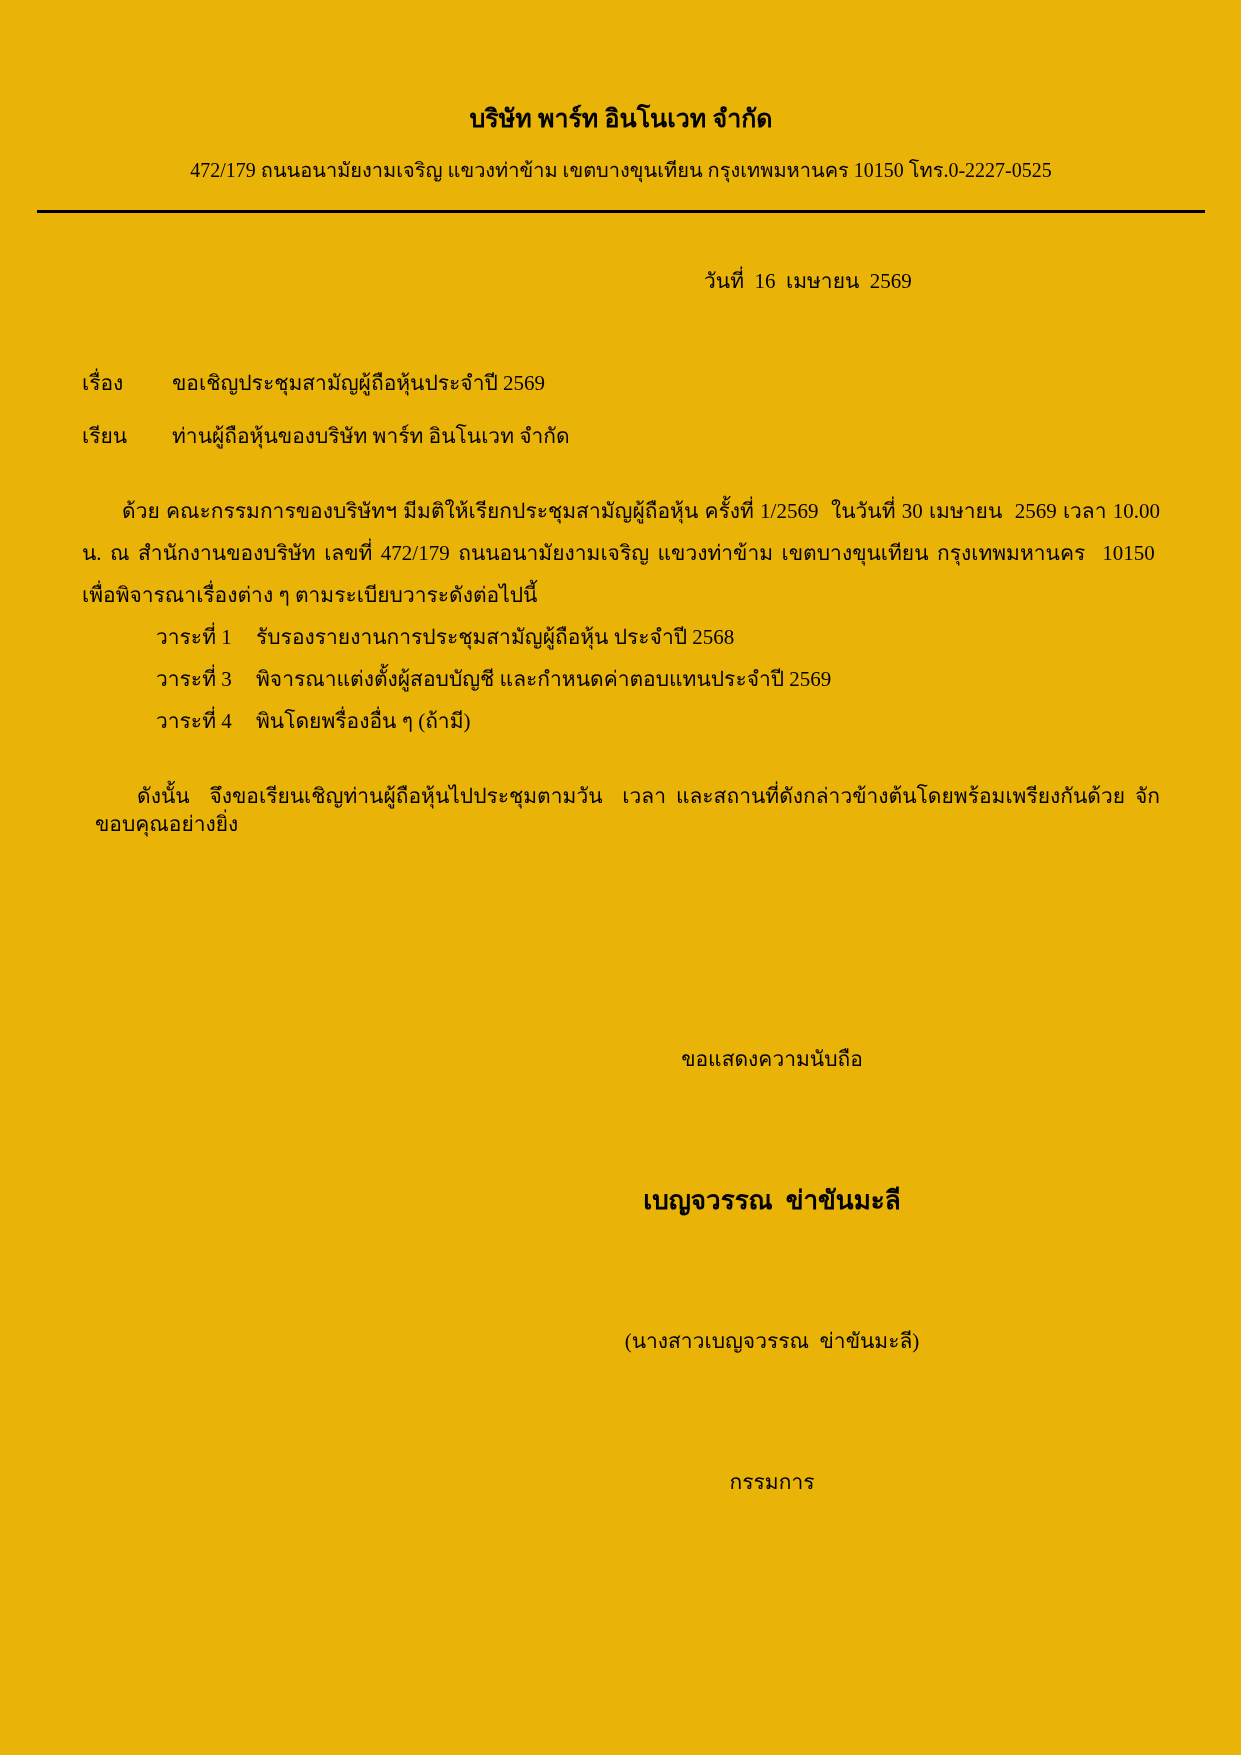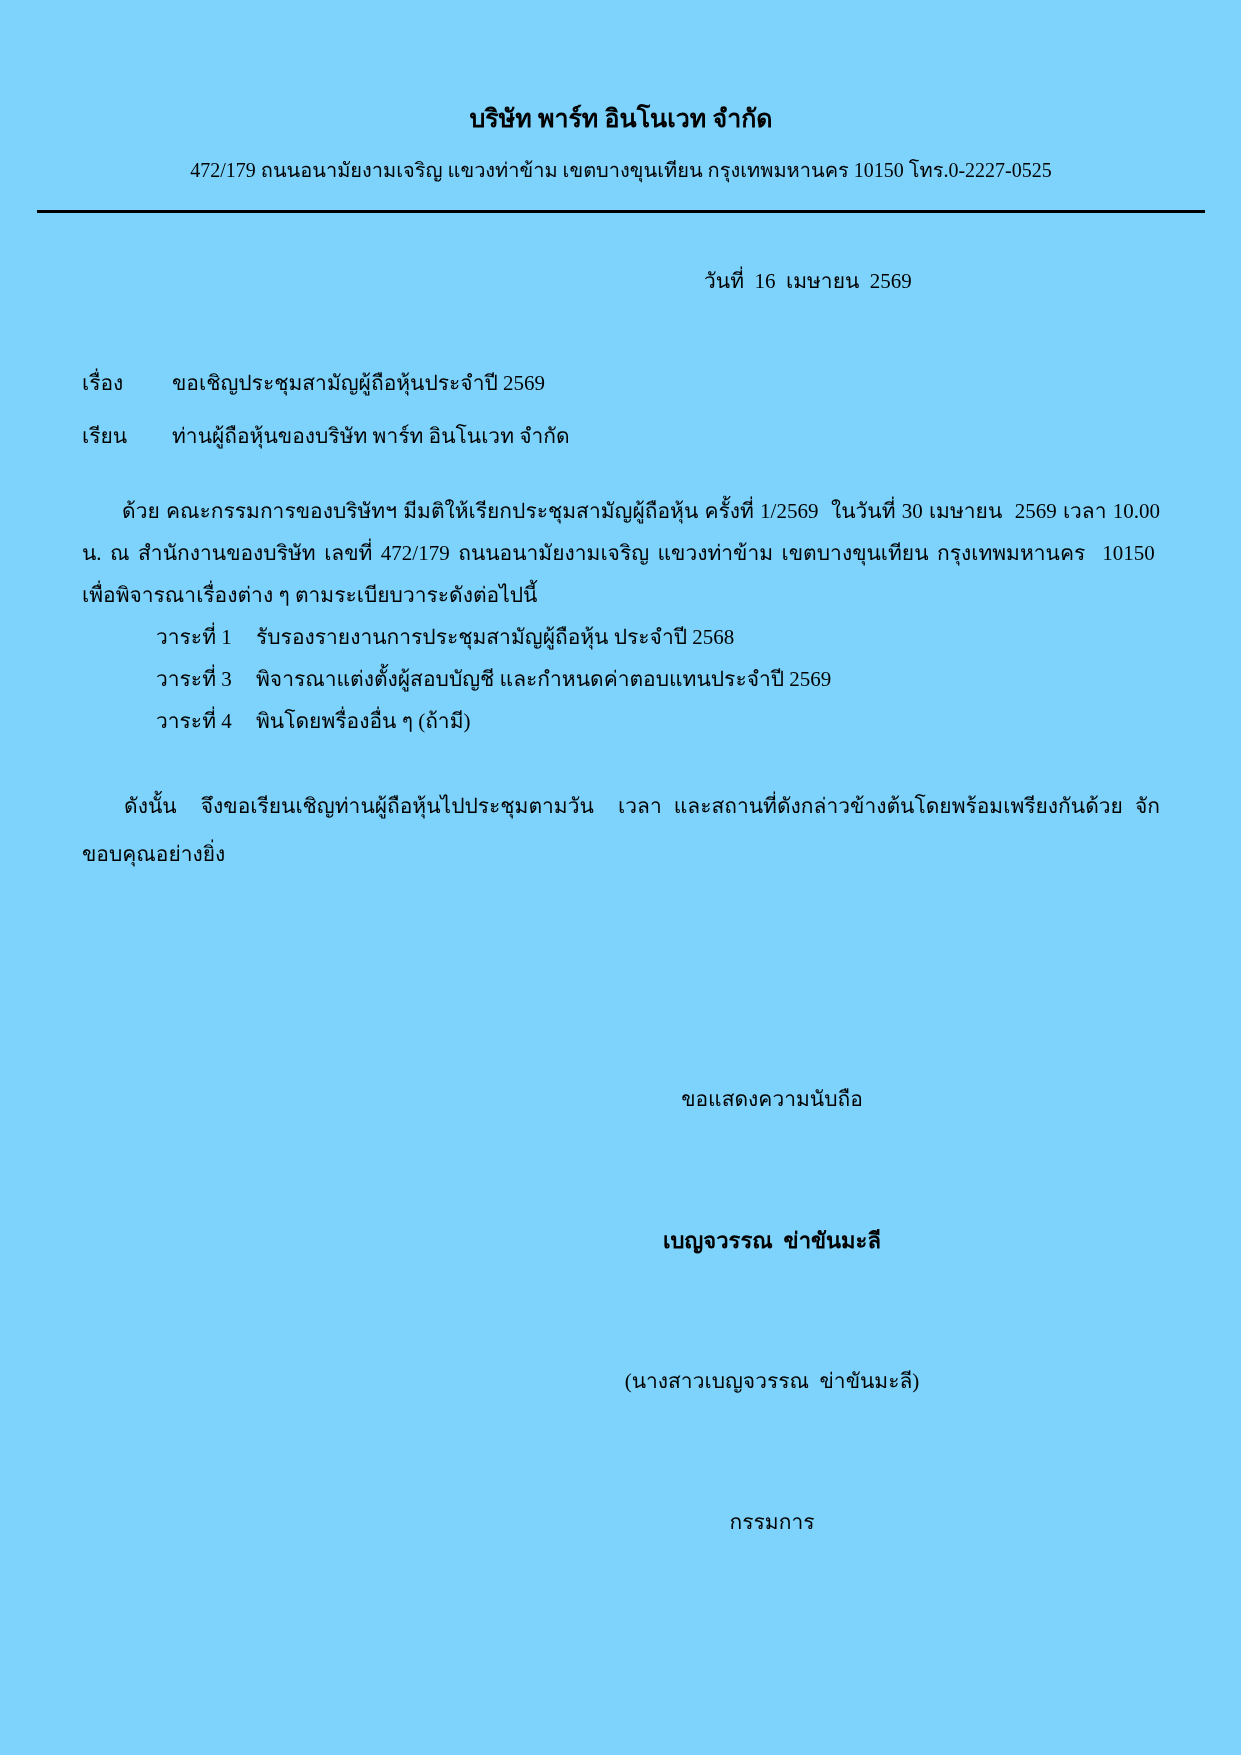--- a/index.html
+++ b/index.html
@@ -1,21 +1,21 @@
 <!DOCTYPE html>
 <html lang="th"><head>
 <meta charset="utf-8">
 <style>
   html, body { margin: 0; padding: 0; background: #ffffff; }
   .page {
     position: relative;
     width: 1241px;
     height: 1755px;
     box-sizing: border-box;
-    background: #7dd3fc;
+    background: #eab308;
     color: #000000;
     padding: 100px 81px 8px 82px;
     font-family: "Liberation Serif", "DejaVu Serif", serif;
     font-size: 21px;
     overflow: hidden;
   }
   .title {
     margin: 0;
     text-align: center;
     font-size: 25px;
@@ -58,37 +58,37 @@
   }
   .agenda { margin-top: 0; }
   .agenda-row {
     display: flex;
     padding-left: 74px;
     line-height: 42px;
     white-space: pre-wrap;
   }
   .agenda-label { flex: none; width: 100px; }
   .closing-para {
-    margin: 40px 0 0 0;
+    margin: 40px 0 0 13px;
     text-indent: 42px;
-    line-height: 48px;
+    line-height: 28px;
     text-align: justify;
     white-space: pre-wrap;
   }
   .signature {
     margin-top: 104px;
     margin-left: 440px;
     width: 500px;
     text-align: center;
     line-height: 47px;
     white-space: pre-wrap;
   }
   .sig-name {
     font-weight: bold;
-    font-size: 22px;
+    font-size: 26px;
   }
 </style>
 </head>
 <body>
 
 <div class="page">
 
   <h1 class="title">บริษัท พาร์ท อินโนเวท จำกัด</h1>
 
   <div class="address">472/179 ถนนอนามัยงามเจริญ แขวงท่าข้าม เขตบางขุนเทียน กรุงเทพมหานคร 10150 โทร.0-2227-0525</div>

